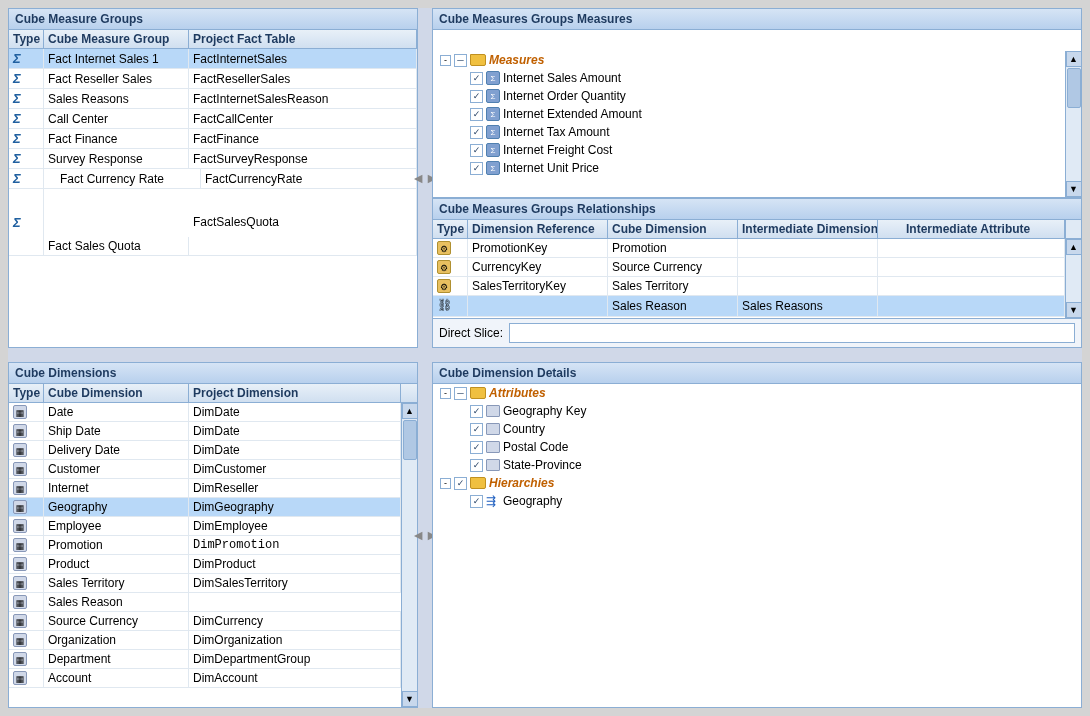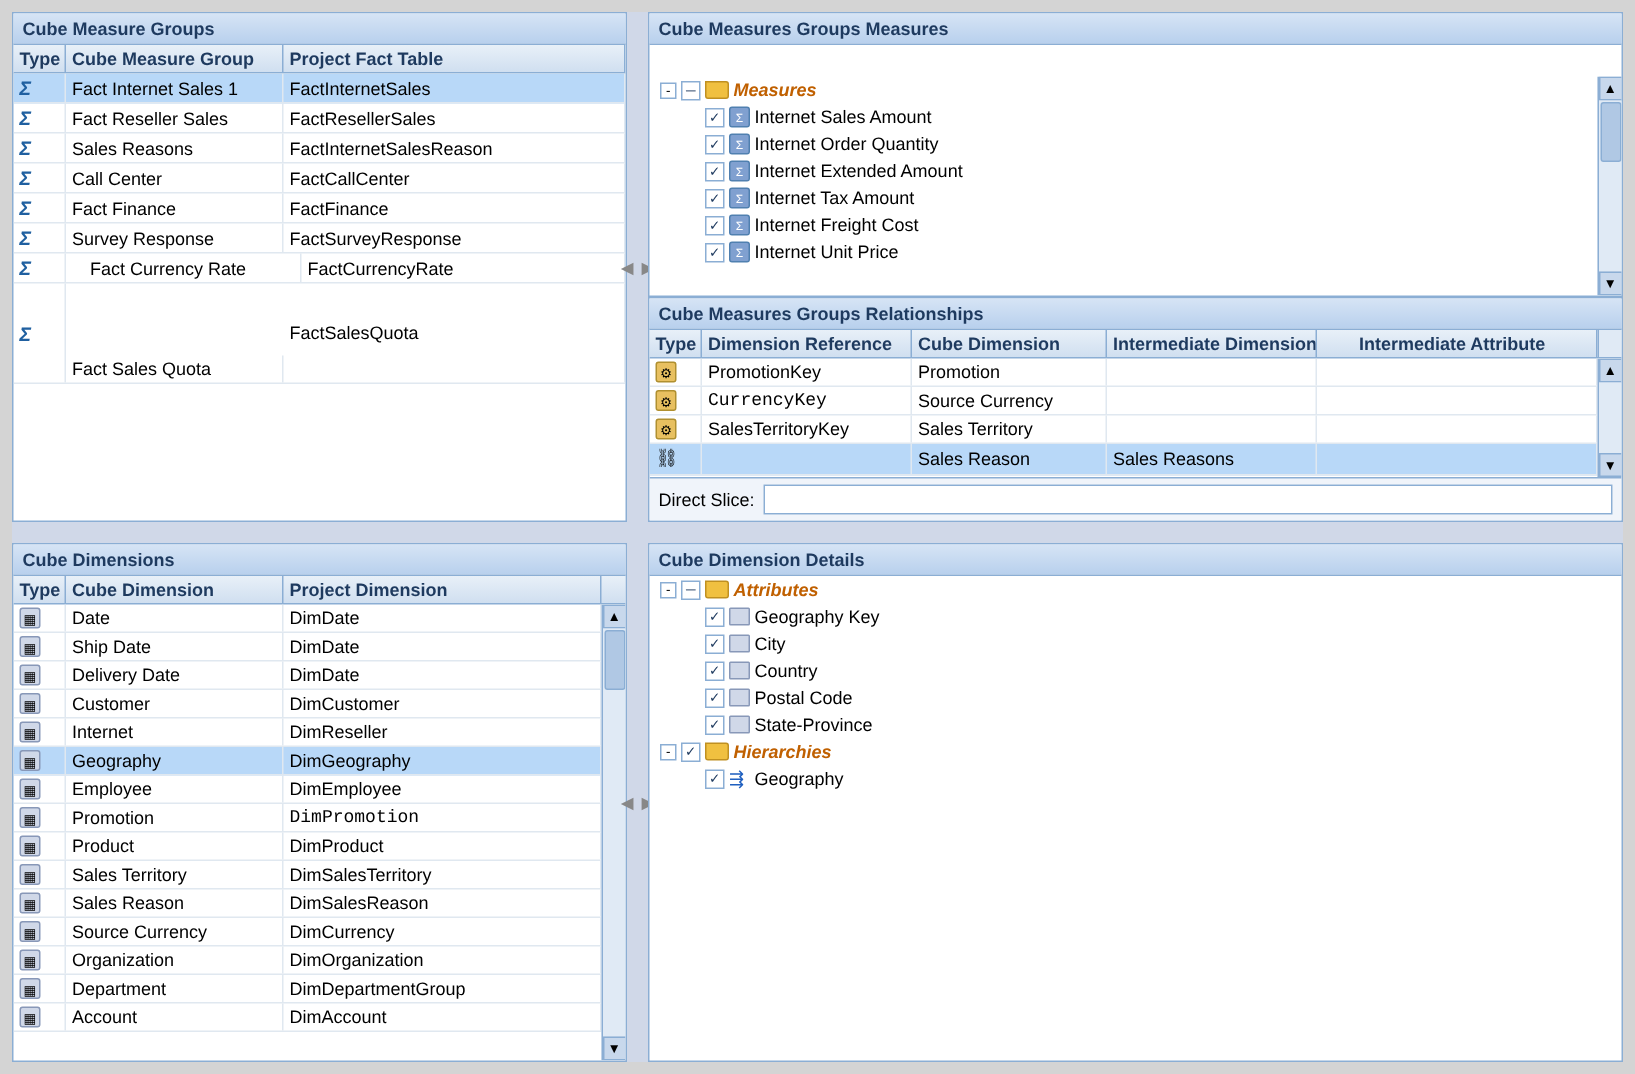--- a/index.html
+++ b/index.html
@@ -193,21 +193,21 @@
                 </div>
     <div class="cell" style="width:140px;">PromotionKey</div>
     <div class="cell" style="width:130px;">Promotion</div>
     <div class="cell" style="width:140px;"></div>
     <div class="cell" style="flex:1;"></div>
   </div>
               <div class="table-row">
     <div class="cell" style="width:35px;">
                   <span style="display:inline-block;width:14px;height:14px;background:#e8c060;border:1px solid #b09030;border-radius:2px;font-size:9px;text-align:center;line-height:14px;">⚙</span>
                 </div>
-    <div class="cell" style="width:140px;font-family:Liberation Mono, monospace;">CurrencyKey</div>
+    <div class="cell" style="width:140px;">CurrencyKey</div>
     <div class="cell" style="width:130px;">Source Currency</div>
     <div class="cell" style="width:140px;"></div>
     <div class="cell" style="flex:1;"></div>
   </div>
               <div class="table-row">
     <div class="cell" style="width:35px;">
                   <span style="display:inline-block;width:14px;height:14px;background:#e8c060;border:1px solid #b09030;border-radius:2px;font-size:9px;text-align:center;line-height:14px;">⚙</span>
                 </div>
     <div class="cell" style="width:140px;">SalesTerritoryKey</div>
     <div class="cell" style="width:130px;">Sales Territory</div>
@@ -323,21 +323,20 @@
                 <span style="display:inline-block;width:14px;height:14px;background:#d0d8e8;border:1px solid #8898b8;border-radius:2px;font-size:9px;text-align:center;line-height:14px;">▦</span>
               </div>
     <div class="cell" style="width:145px;">Sales Territory</div>
     <div class="cell" style="flex:1;">DimSalesTerritory</div>
   </div>
             <div class="table-row">
     <div class="cell" style="width:35px;">
                 <span style="display:inline-block;width:14px;height:14px;background:#d0d8e8;border:1px solid #8898b8;border-radius:2px;font-size:9px;text-align:center;line-height:14px;">▦</span>
               </div>
     <div class="cell" style="width:145px;">Sales Reason</div>
-    <div class="cell" style="flex:1;">DimSalesReason</div>
   </div>
             <div class="table-row">
     <div class="cell" style="width:35px;">
                 <span style="display:inline-block;width:14px;height:14px;background:#d0d8e8;border:1px solid #8898b8;border-radius:2px;font-size:9px;text-align:center;line-height:14px;">▦</span>
               </div>
     <div class="cell" style="width:145px;">Source Currency</div>
     <div class="cell" style="flex:1;">DimCurrency</div>
   </div>
             <div class="table-row">
     <div class="cell" style="width:35px;">
@@ -392,54 +391,47 @@
             <span style="width:11px;display:inline-block;"></span>
             <span class="checkbox checked"></span>
             <span style="display:inline-block;width:14px;height:12px;background:#d0d8e8;border:1px solid #8898b8;border-radius:1px;flex-shrink:0;"></span>
             <span>Geography Key</span>
           </div>
           <div class="tree-item">
             <span style="width:16px;display:inline-block;"></span>
             <span style="width:11px;display:inline-block;"></span>
             <span class="checkbox checked"></span>
             <span style="display:inline-block;width:14px;height:12px;background:#d0d8e8;border:1px solid #8898b8;border-radius:1px;flex-shrink:0;"></span>
-            <span>City</span>
+            <span>Country</span>
           </div>
           <div class="tree-item">
             <span style="width:16px;display:inline-block;"></span>
             <span style="width:11px;display:inline-block;"></span>
             <span class="checkbox checked"></span>
             <span style="display:inline-block;width:14px;height:12px;background:#d0d8e8;border:1px solid #8898b8;border-radius:1px;flex-shrink:0;"></span>
-            <span>Country</span>
+            <span>Postal Code</span>
           </div>
           <div class="tree-item">
             <span style="width:16px;display:inline-block;"></span>
             <span style="width:11px;display:inline-block;"></span>
             <span class="checkbox checked"></span>
             <span style="display:inline-block;width:14px;height:12px;background:#d0d8e8;border:1px solid #8898b8;border-radius:1px;flex-shrink:0;"></span>
-            <span>Postal Code</span>
+            <span>State-Province</span>
+          </div>
+          <div class="tree-item">
+            <span style="width:0px;display:inline-block;"></span>
+            <span class="expand-btn">-</span>
+            <span class="checkbox checked"></span>
+            <span style="display:inline-block;width:16px;height:12px;background:#f0c040;border:1px solid #c09020;border-radius:0 2px 2px 2px;flex-shrink:0;"></span>
+            <span class="italic-blue">Hierarchies</span>
           </div>
           <div class="tree-item">
             <span style="width:16px;display:inline-block;"></span>
             <span style="width:11px;display:inline-block;"></span>
             <span class="checkbox checked"></span>
-            <span style="display:inline-block;width:14px;height:12px;background:#d0d8e8;border:1px solid #8898b8;border-radius:1px;flex-shrink:0;"></span>
-            <span>State-Province</span>
-          </div>
-          <div class="tree-item">
-            <span style="width:0px;display:inline-block;"></span>
-            <span class="expand-btn">-</span>
-            <span class="checkbox checked"></span>
-            <span style="display:inline-block;width:16px;height:12px;background:#f0c040;border:1px solid #c09020;border-radius:0 2px 2px 2px;flex-shrink:0;"></span>
-            <span class="italic-blue">Hierarchies</span>
-          </div>
-          <div class="tree-item">
-            <span style="width:16px;display:inline-block;"></span>
-            <span style="width:11px;display:inline-block;"></span>
-            <span class="checkbox checked"></span>
             <span style="display:inline-block;width:14px;height:14px;color:#2060c0;font-size:12px;flex-shrink:0;">⇶</span>
             <span>Geography</span>
           </div>
         </div>
     </div>
   </div>
 
 </div>
 
 </body></html>

